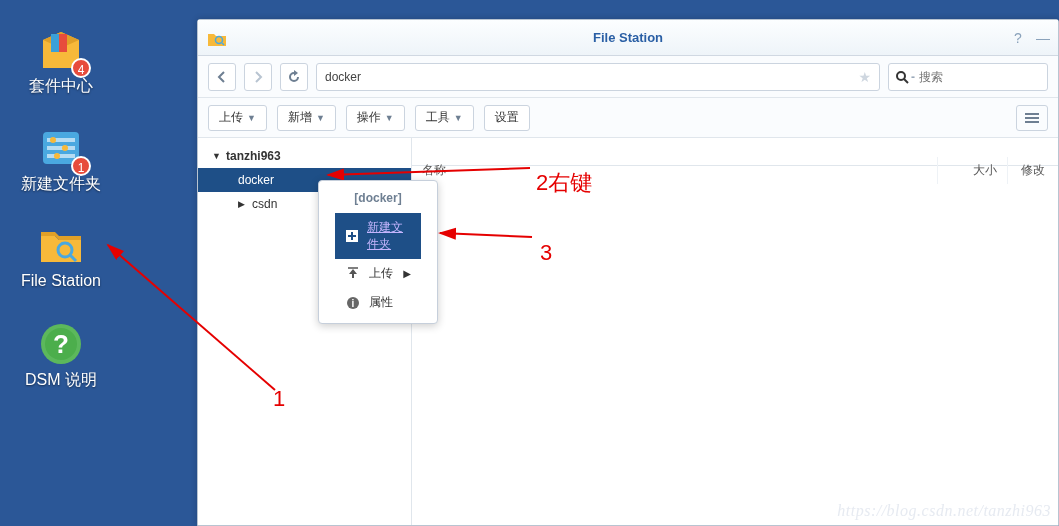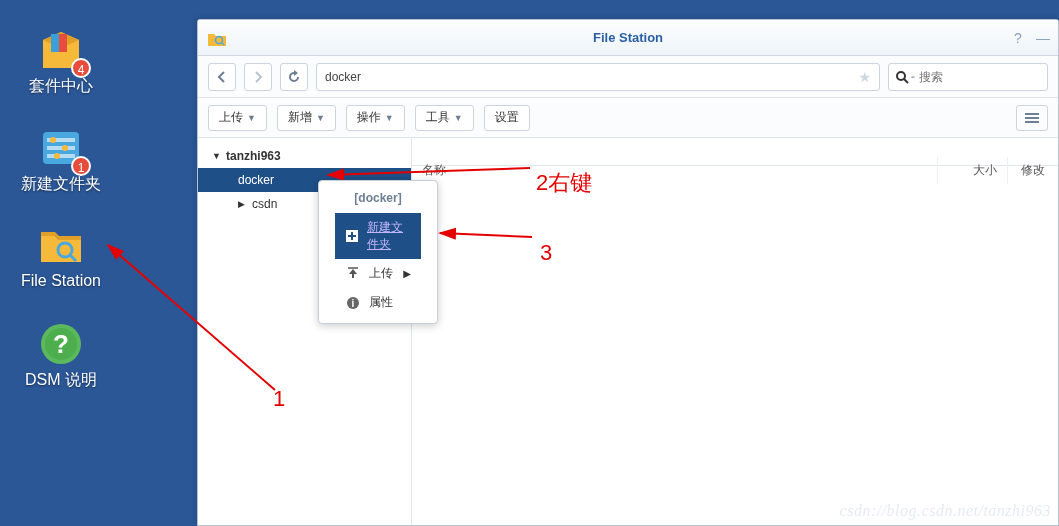--- a/index.html
+++ b/index.html
@@ -276,13 +276,13 @@
 <svg class="arrow-svg" style="left:432px; top:222px;" width="120" height="30">
   <defs>
       <marker id="ah3" markerWidth="10" markerHeight="10" refX="8" refY="3" orient="auto">
         <path d="M0,0 L9,3 L0,6 Z" fill="#e50000"></path>
       </marker>
     </defs>
   <line x1="100" y1="15" x2="8" y2="11" stroke="#e50000" stroke-width="2" marker-end="url(#ah3)"></line>
 </svg>
 <div class="annotation" style="left:540px; top:240px;">3</div>
 
-<div class="watermark">csdn://blog.csdn.net/tanzhi963</div>
+<div class="watermark">https://blog.csdn.net/tanzhi963</div>
 
 </body></html>

